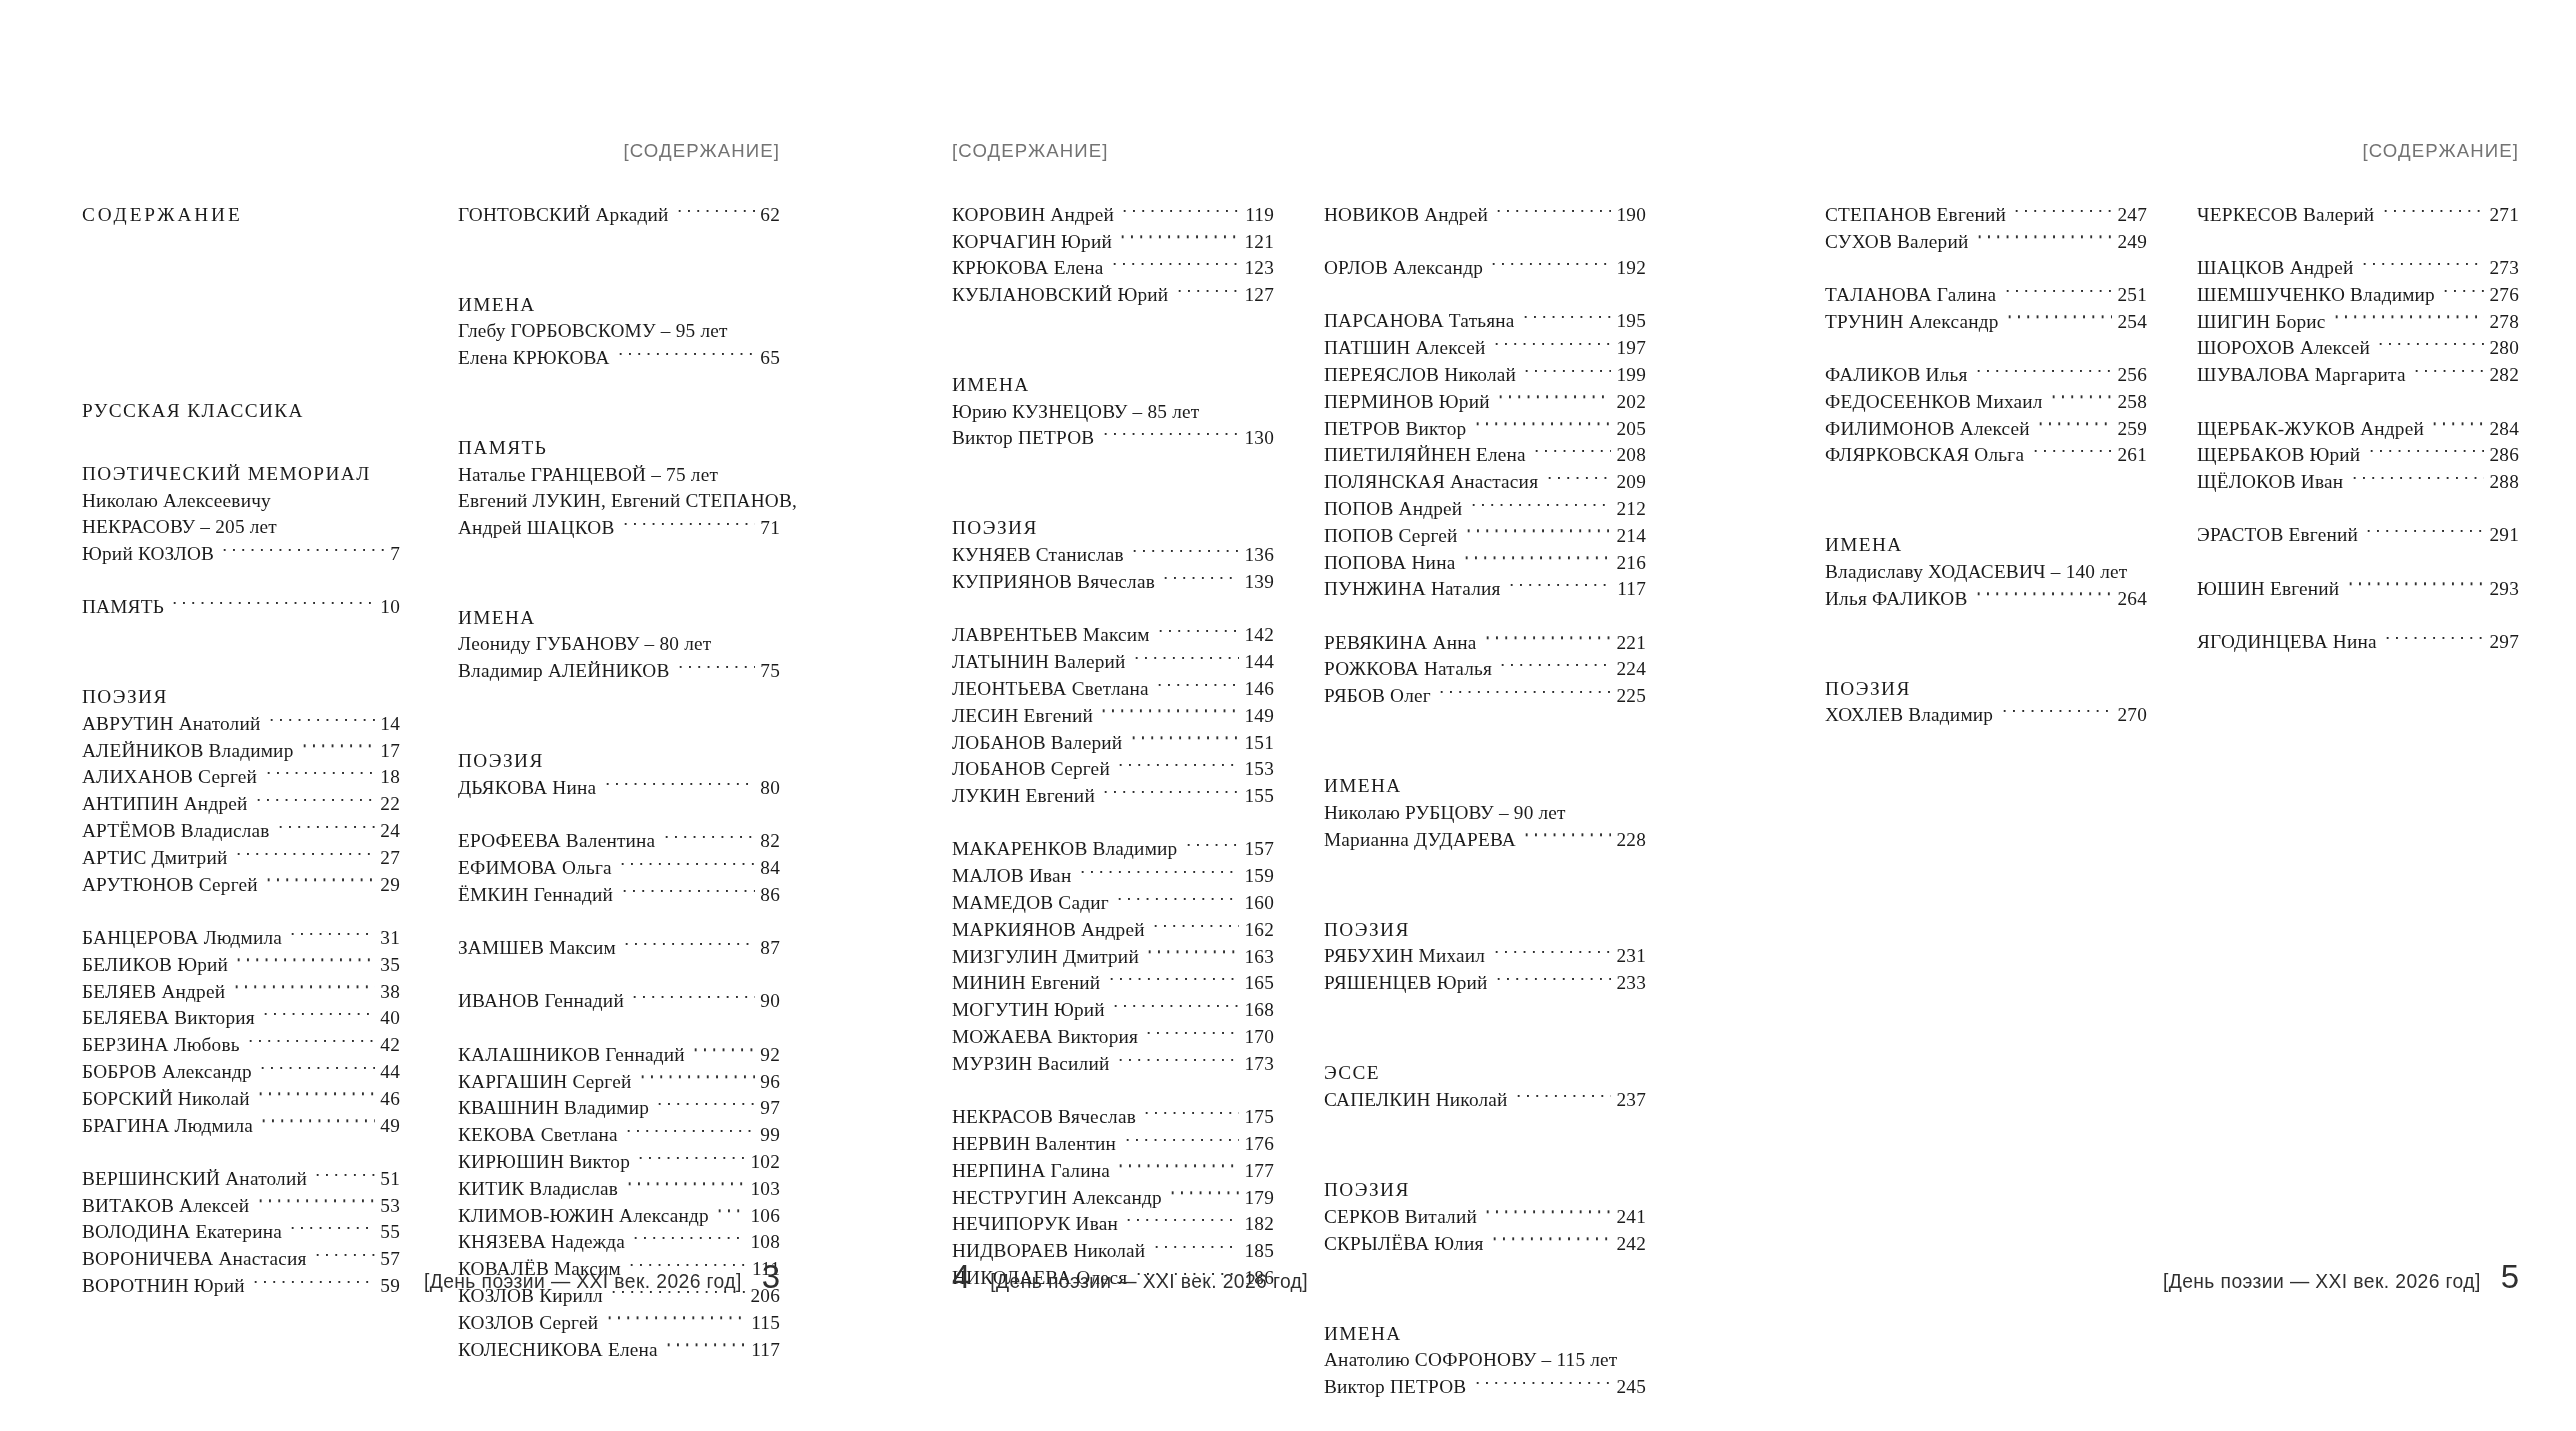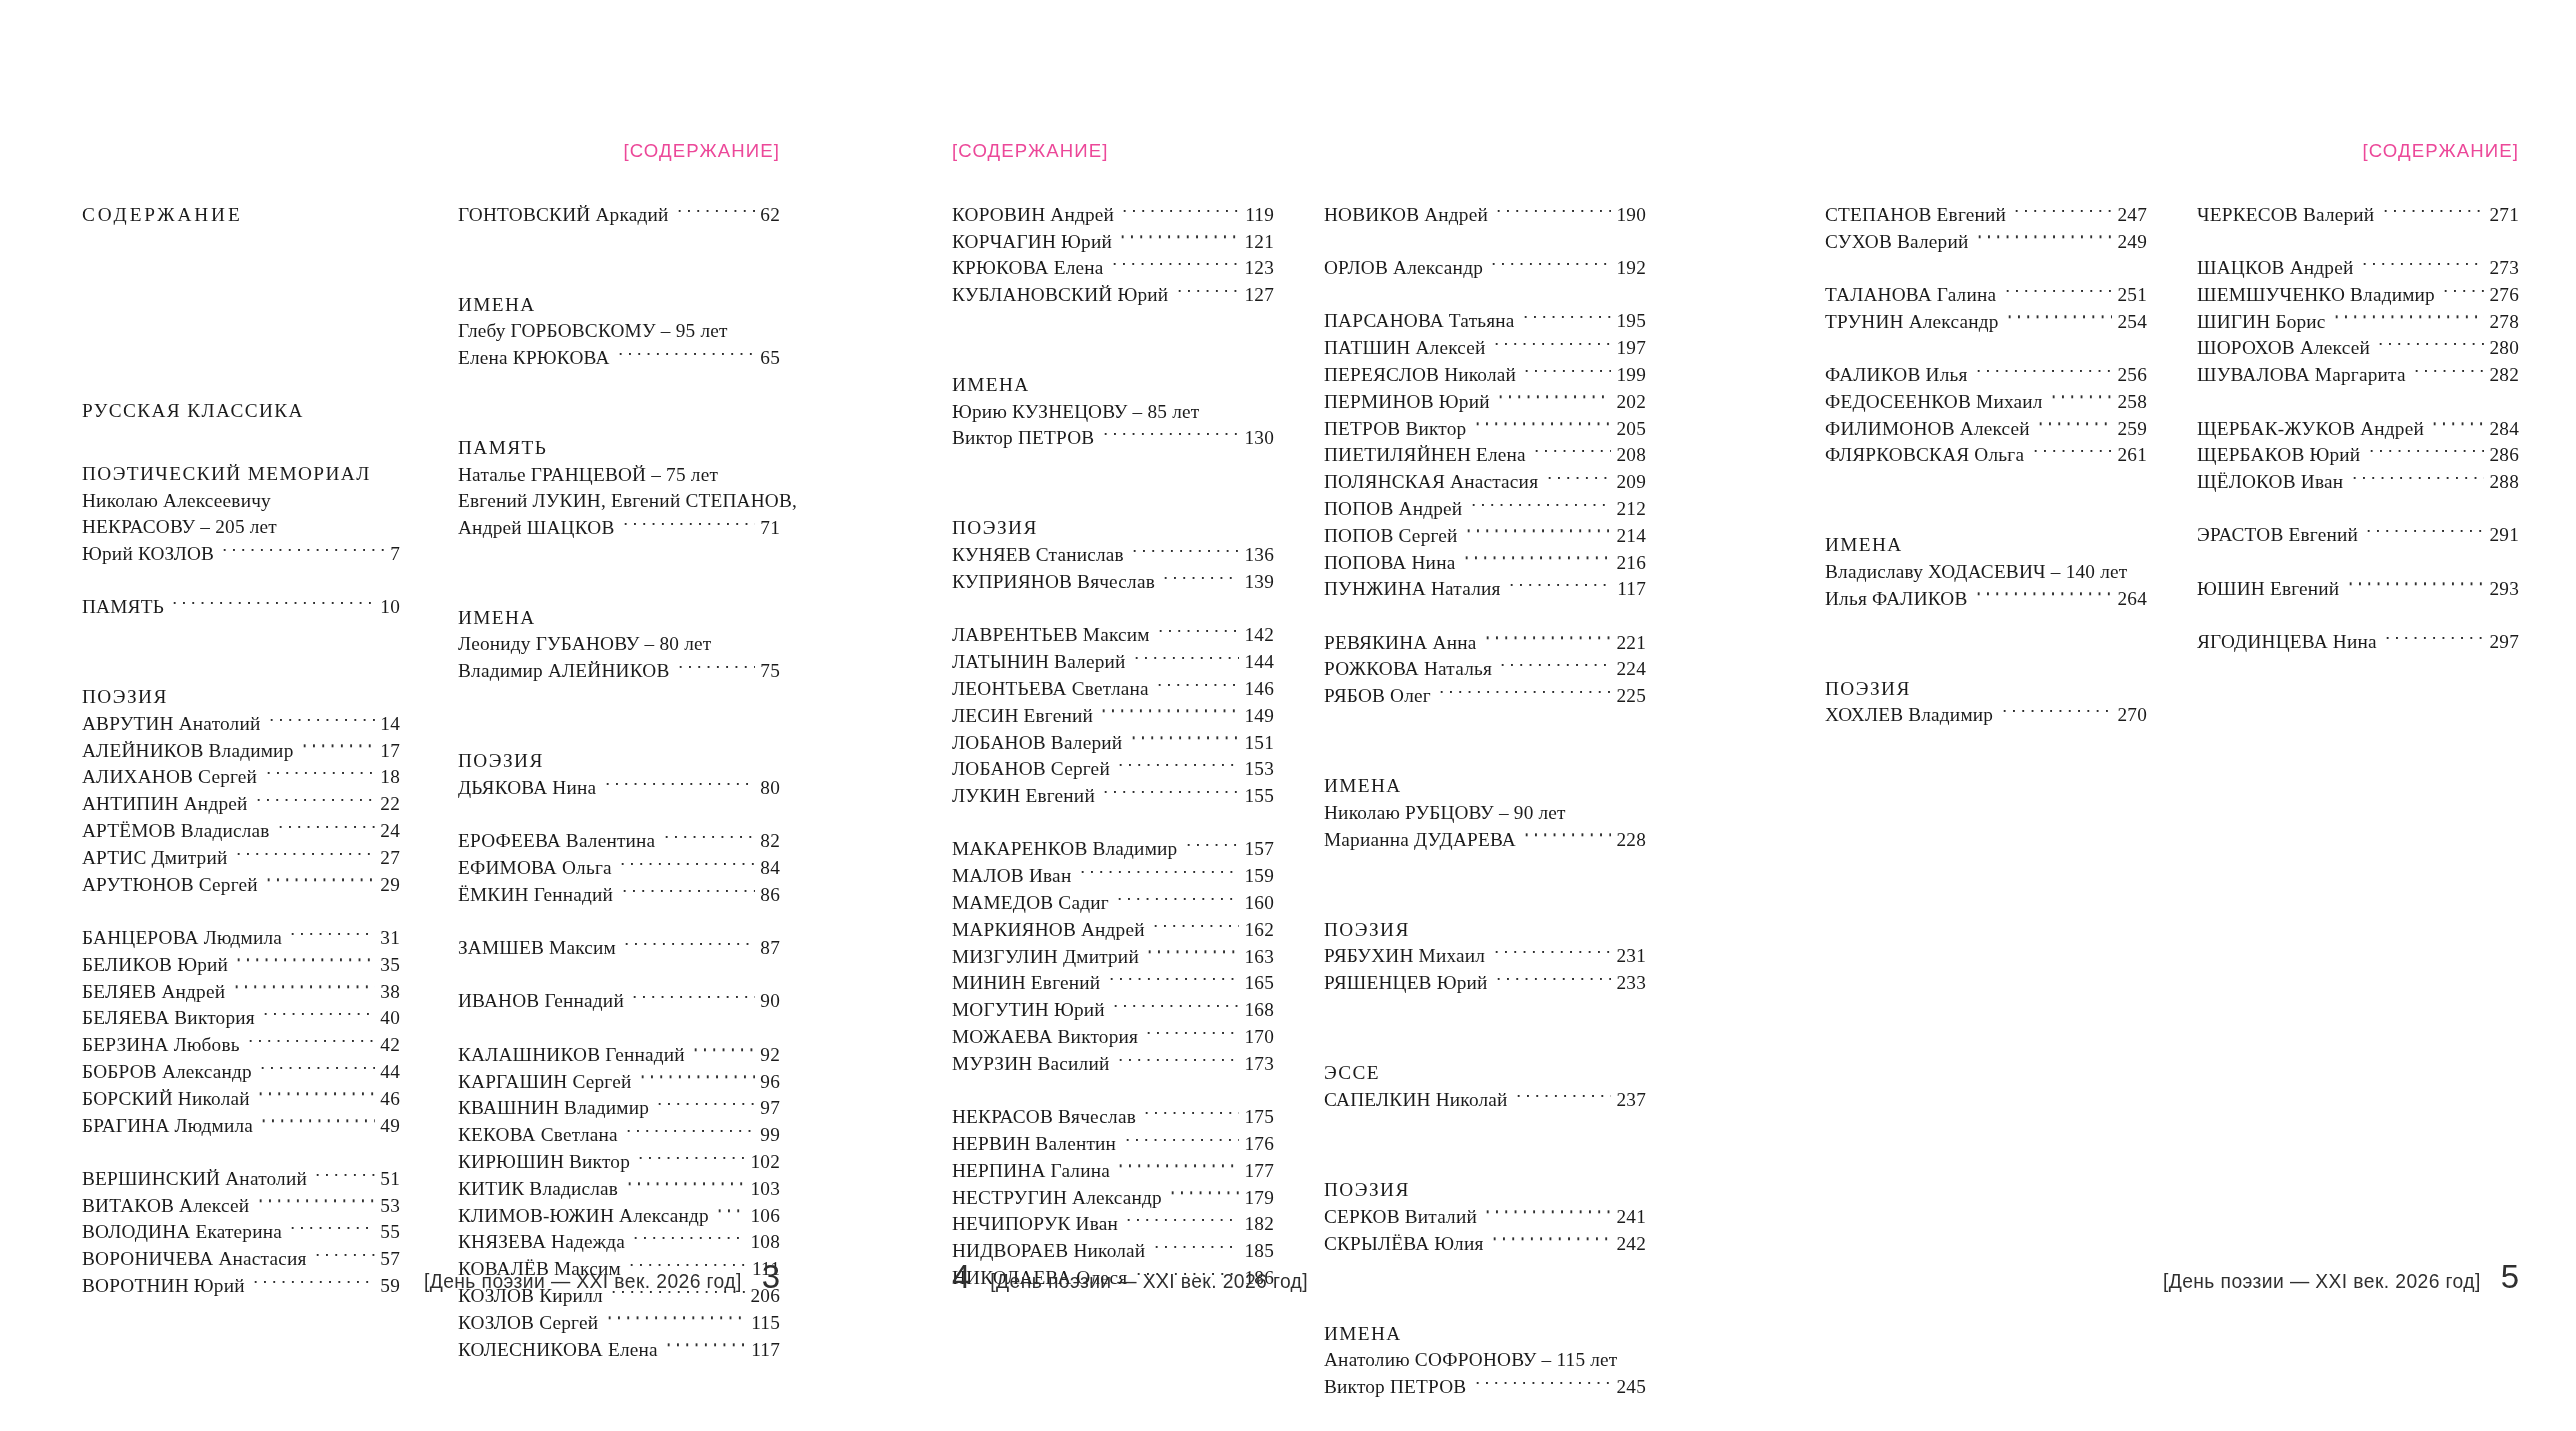--- a/index.html
+++ b/index.html
@@ -8,21 +8,21 @@
     background:#ffffff;color:#1b1b1b;
     font-family:"Liberation Serif", serif;
   }
   .page{position:absolute;top:140px;height:1216px;}
   .pg-a{left:82px;width:698px;}
   .pg-b{left:952px;width:694px;}
   .pg-c{left:1825px;width:694px;}
 
   .runhead{
     font-family:"Liberation Sans", sans-serif;
-    font-size:18.6px;line-height:21.5px;color:#ec4899;letter-spacing:1.1px;
+    font-size:18.6px;line-height:21.5px;color:#737373;letter-spacing:1.1px;
   }
   .pg-a .runhead,.pg-c .runhead{text-align:right;}
   .pg-b .runhead{text-align:left;}
 
   .cols{display:flex;justify-content:space-between;margin-top:40px;}
   .col{width:322px;letter-spacing:0.2px;}
   .pg-a .col:first-child{width:318px;}
 
   .t-title,.t-head,.t-line,.t-entry,.t-gap{
     font-size:19.3px;line-height:26.5px;white-space:nowrap;

